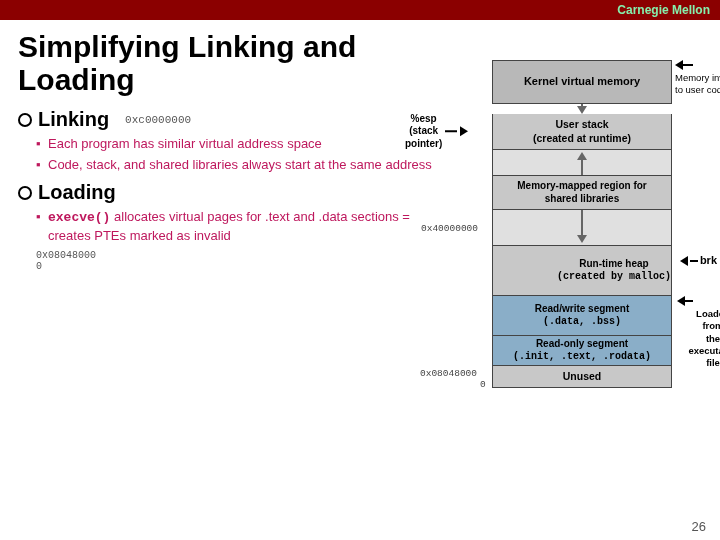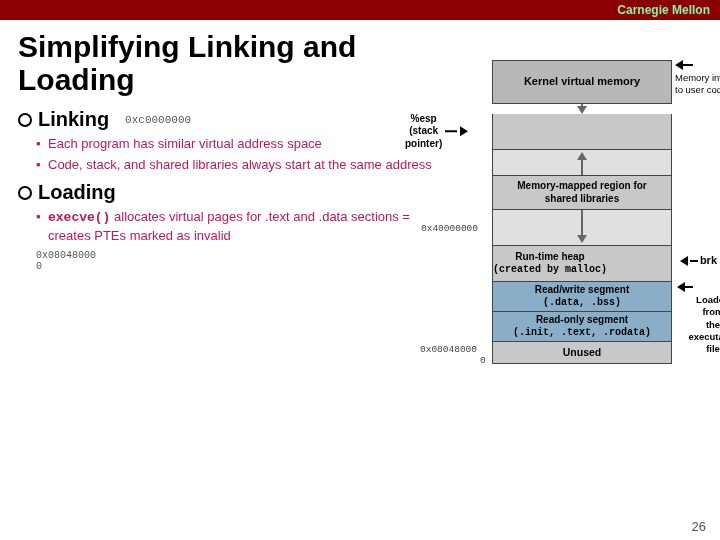--- a/index.html
+++ b/index.html
@@ -212,20 +212,21 @@
       <div class="mem-block mem-kernel" style="background:#b8b8b8; height:44px; border:1.5px solid #444; display:flex; align-items:center; justify-content:center;">
         <span style="font-size:11px; font-weight:bold;">Kernel virtual memory</span>
       </div>
 
       <div style="display:flex; flex-direction:column; align-items:center; height:10px; position:relative;">
         <div style="width:2px; background:#666; flex:1;"></div>
         <div class="arrow-down" style="border-left:5px solid transparent;border-right:5px solid transparent;border-top:8px solid #666;"></div>
       </div>
 
       <div class="mem-block" style="background:#c8c8c8; height:36px; border:1.5px solid #444; border-top:none; display:flex; align-items:center; justify-content:center; text-align:center; position:relative;">
+        <span style="font-size:10.5px; font-weight:bold;">User stack<br>(created at runtime)</span>
 
         <div style="position:absolute; left:-88px; top:50%; transform:translateY(-50%); display:flex; align-items:center; gap:3px;">
           <span style="font-size:10px;">%esp<br>(stack<br>pointer)</span>
           <div style="height:2px;width:12px;background:#000;"></div>
           <div style="width:0;height:0;border-top:5px solid transparent;border-bottom:5px solid transparent;border-left:8px solid #000;"></div>
         </div>
       </div>
 
       <div style="background:#e0e0e0; height:26px; border:1.5px solid #444; border-top:none; position:relative; display:flex; align-items:center; justify-content:center;">
 
@@ -241,31 +242,31 @@
 
       <div style="background:#e0e0e0; height:36px; border:1.5px solid #444; border-top:none; position:relative; display:flex; align-items:center; justify-content:center;">
         <div style="display:flex; flex-direction:column; align-items:center; height:100%;">
           <div style="width:2px; background:#666; flex:1;"></div>
           <div class="arrow-down" style="border-left:5px solid transparent;border-right:5px solid transparent;border-top:8px solid #666; margin-bottom:2px;"></div>
         </div>
 
         <div style="position:absolute; left:-72px; top:50%; transform:translateY(-50%); font-size:9.5px; color:#444; font-family:'Courier New',monospace;">0x40000000</div>
       </div>
 
-      <div class="mem-block" style="background:#c8c8c8; height:36px; border:1.5px solid #444; border-top:none; display:flex; align-items:center; justify-content:flex-start; text-align:center; position:relative;">
+      <div class="mem-block" style="background:#c8c8c8; height:50px; border:1.5px solid #444; border-top:none; display:flex; align-items:center; justify-content:flex-end; text-align:center; position:relative;">
         <span style="font-size:10px; font-weight:bold; font-family:Arial,sans-serif;">Run-time heap<br><span style="font-family:'Courier New',monospace;">(created by malloc)</span></span>
 
         <div style="position:absolute; right:-46px; top:8px; display:flex; align-items:center; gap:2px;">
           <div style="width:0;height:0;border-top:5px solid transparent;border-bottom:5px solid transparent;border-right:8px solid #000;"></div>
           <div style="height:2px;width:8px;background:#000;"></div>
           <span style="font-size:11px; font-weight:bold;">brk</span>
         </div>
       </div>
 
-      <div class="mem-block" style="background:#8aaec8; height:30px; border:1.5px solid #444; border-top:none; display:flex; align-items:center; justify-content:center; position:relative;">
+      <div class="mem-block" style="background:#8aaec8; height:40px; border:1.5px solid #444; border-top:none; display:flex; align-items:center; justify-content:center; position:relative;">
         <span style="font-size:10px; font-weight:bold;">Read/write segment<br><span style="font-family:'Courier New',monospace;">(.data, .bss)</span></span>
 
         <div style="position:absolute; right:-78px; top:0; font-size:9.5px; color:#000; width:72px; line-height:1.3;">
           <div style="display:flex; align-items:center; margin-bottom:2px;">
             <div style="width:0;height:0;border-top:5px solid transparent;border-bottom:5px solid transparent;border-right:8px solid #000;"></div>
             <div style="height:2px;width:8px;background:#000;"></div>
           </div>
           <span>Loaded<br>from<br>the<br>executable<br>file</span>
         </div>
       </div>

